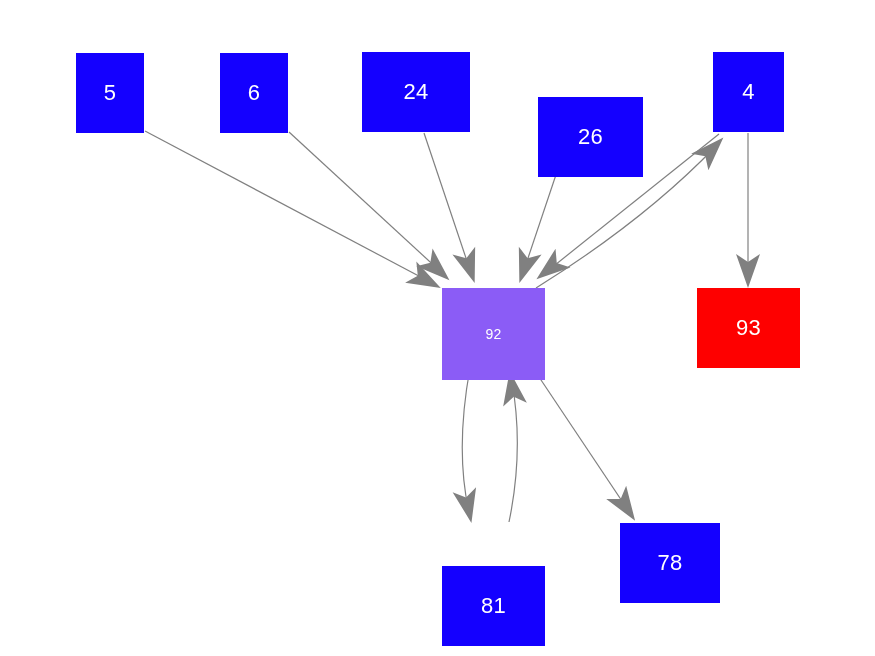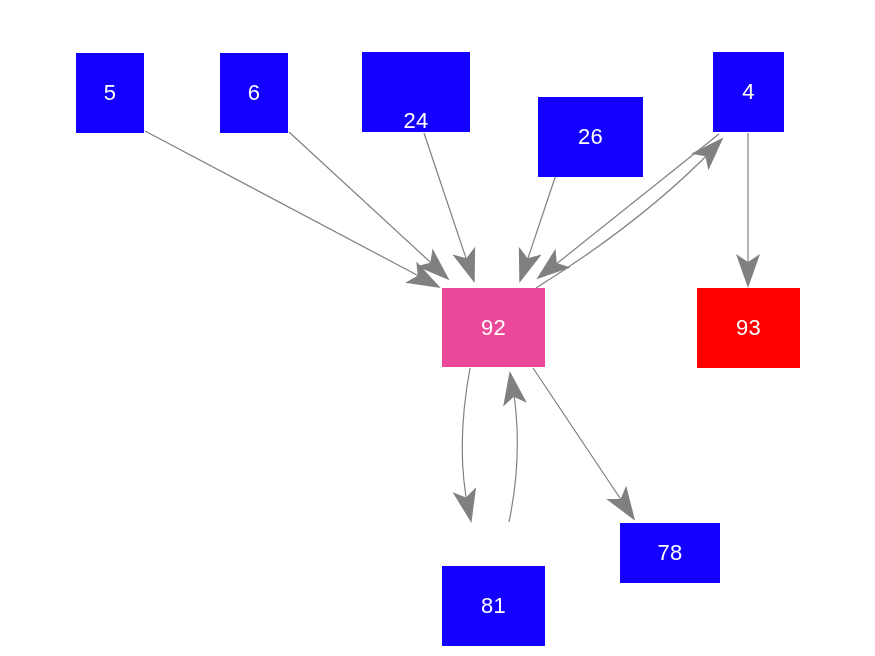--- a/index.html
+++ b/index.html
@@ -97,36 +97,36 @@
       </g>
   </svg>
 
   <div id="nodes-layer">
       <div class="node-rect" style="left: 76px; top: 53px; width: 68px; height: 80px; background: rgb(20, 0, 255); color: rgb(255, 255, 255); font-size: 22px;">
         <span class="node-label">5</span>
       </div>
       <div class="node-rect" style="left: 220px; top: 53px; width: 68px; height: 80px; background: rgb(20, 0, 255); color: rgb(255, 255, 255); font-size: 22px;">
         <span class="node-label">6</span>
       </div>
-      <div class="node-rect" style="left: 362px; top: 52px; width: 108px; height: 80px; background: rgb(20, 0, 255); color: rgb(255, 255, 255); font-size: 22px; align-items: flex-end;">
+      <div class="node-rect" style="left: 362px; top: 52px; width: 108px; height: 80px; background: rgb(20, 0, 255); color: rgb(255, 255, 255); font-size: 22px;">
         <span class="node-label">24</span>
       </div>
       <div class="node-rect" style="left: 538px; top: 52px; width: 105px; height: 80px; background: rgb(20, 0, 255); color: rgb(255, 255, 255); font-size: 22px; margin-top: 45px;">
         <span class="node-label">26</span>
       </div>
       <div class="node-rect" style="left: 713px; top: 52px; width: 71px; height: 80px; background: rgb(20, 0, 255); color: rgb(255, 255, 255); font-size: 22px;">
         <span class="node-label">4</span>
       </div>
-      <div class="node-rect" style="left: 442px; top: 288px; width: 103px; height: 79px; background: #ec4899; color: rgb(255, 255, 255); font-size: 22px;">
+      <div class="node-rect" style="left: 442px; top: 288px; width: 103px; height: 92px; background: #8b5cf6; color: rgb(255, 255, 255); font-size: 14px;">
         <span class="node-label">92</span>
       </div>
       <div class="node-rect" style="left: 697px; top: 288px; width: 103px; height: 80px; background: rgb(254, 0, 0); color: rgb(255, 255, 255); font-size: 22px; text-align: center;">
         <span class="node-label">93</span>
       </div>
       <div class="node-rect" style="left: 442px; top: 523px; width: 103px; height: 80px; background: rgb(20, 0, 255); color: rgb(255, 255, 255); font-size: 22px; margin-top: 43px;">
         <span class="node-label">81</span>
       </div>
-      <div class="node-rect" style="left: 620px; top: 523px; width: 100px; height: 60px; background: rgb(20, 0, 255); color: rgb(255, 255, 255); font-size: 22px;">
+      <div class="node-rect" style="left: 620px; top: 523px; width: 100px; height: 80px; background: rgb(20, 0, 255); color: rgb(255, 255, 255); font-size: 22px;">
         <span class="node-label">78</span>
       </div>
     </div>
 
 </div>
 
 </body></html>

